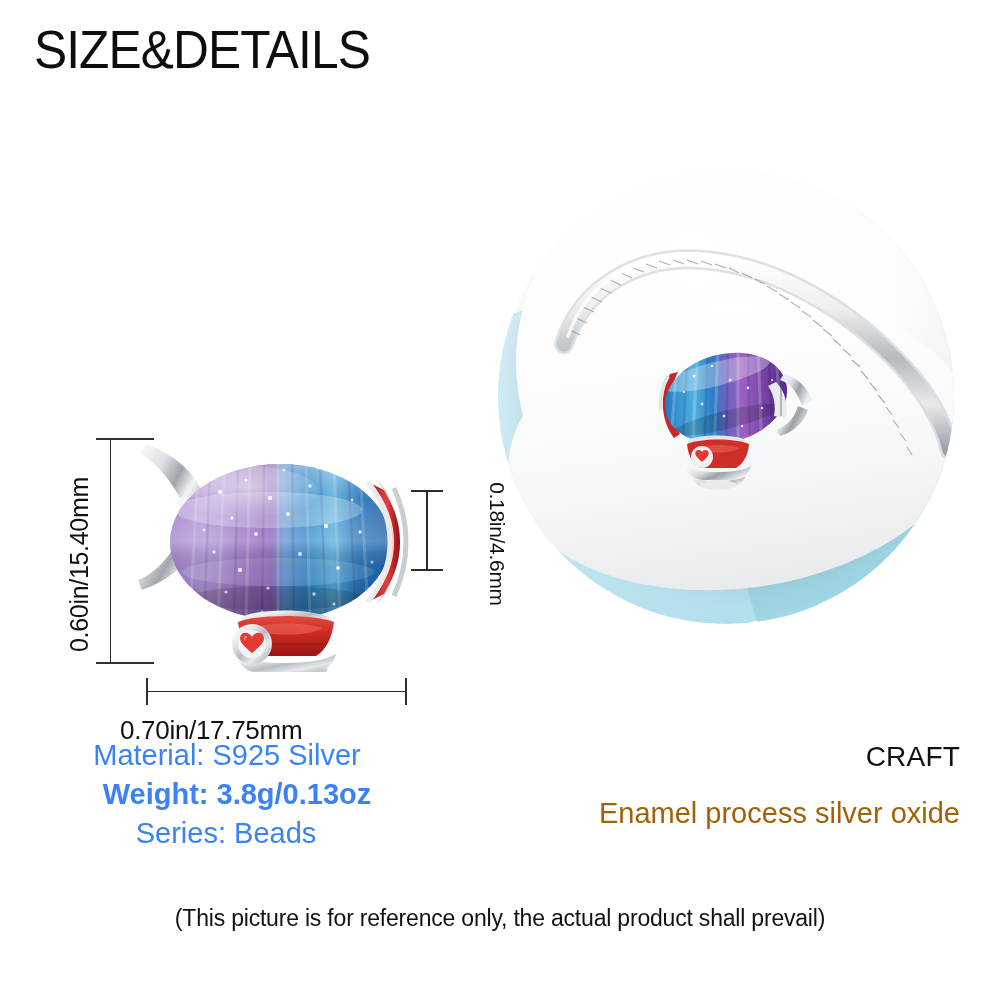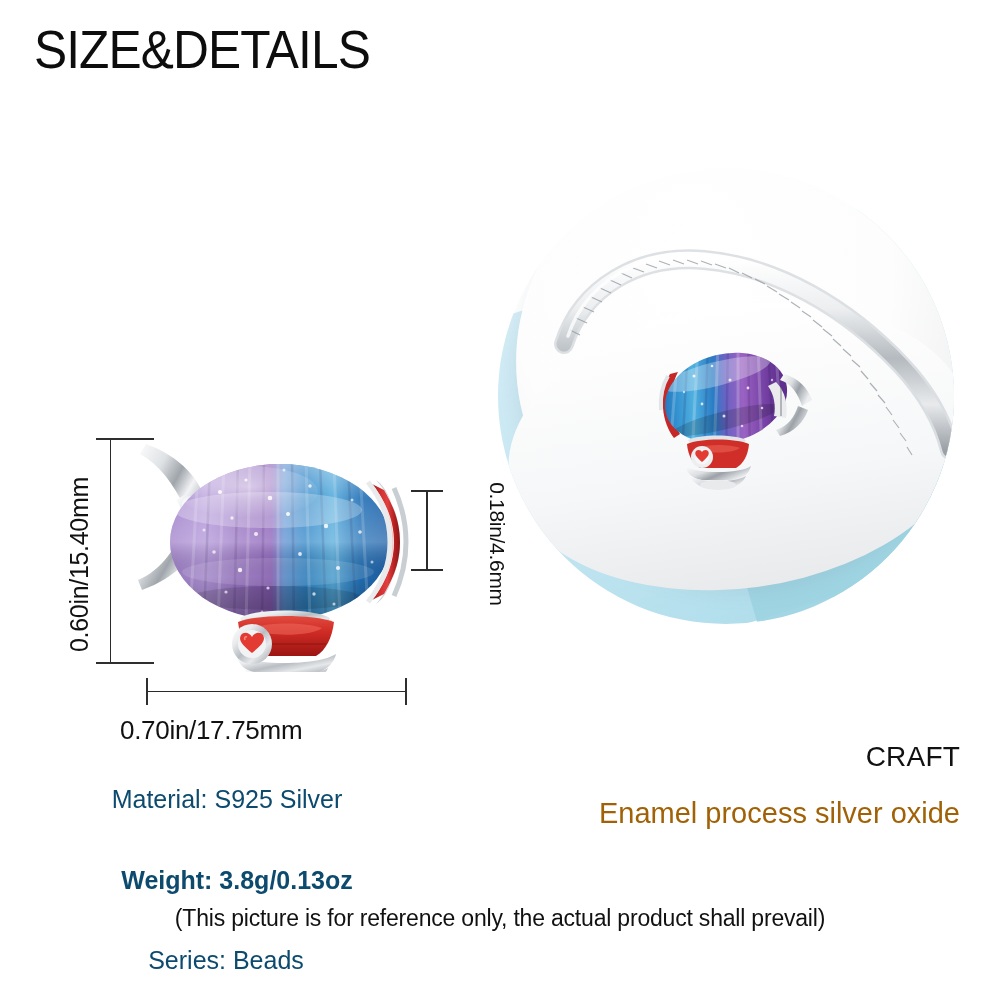--- a/index.html
+++ b/index.html
@@ -199,25 +199,24 @@
 
   
   .spec-block {
     position: absolute;
     left: 40px;
     top: 736px;
     width: 380px;
     text-align: center;
   }
   .spec-line {
-    font-size: 25px;
+    font-size: 29px;
     line-height: 1.34;
-    color: #0c4a6e;
-    white-space: nowrap;
-    margin-top: 47px;
+    color: #3b82f6;
+    white-space: nowrap;
   }
   .spec-line.l1 { padding-right: 6px; }
   .spec-line.l2 { padding-left: 14px; font-weight: bold; }
   .spec-line.l3 { padding-right: 8px; }
 
   .craft-block {
     position: absolute;
     left: 470px;
     top: 740px;
     width: 490px;

